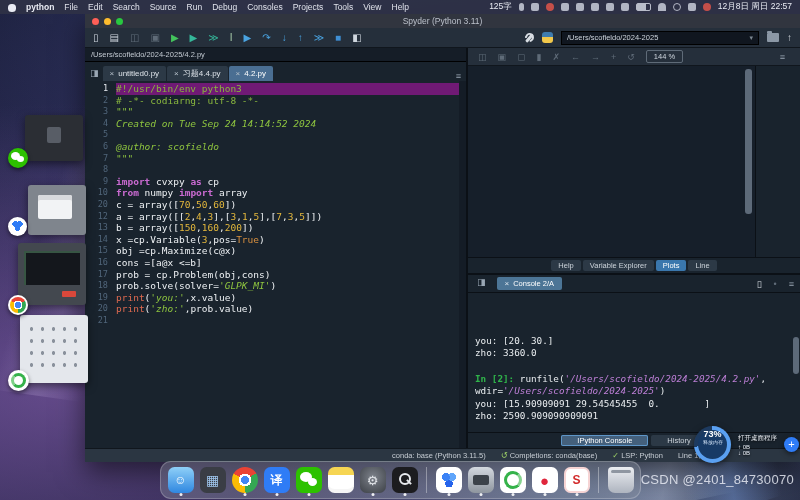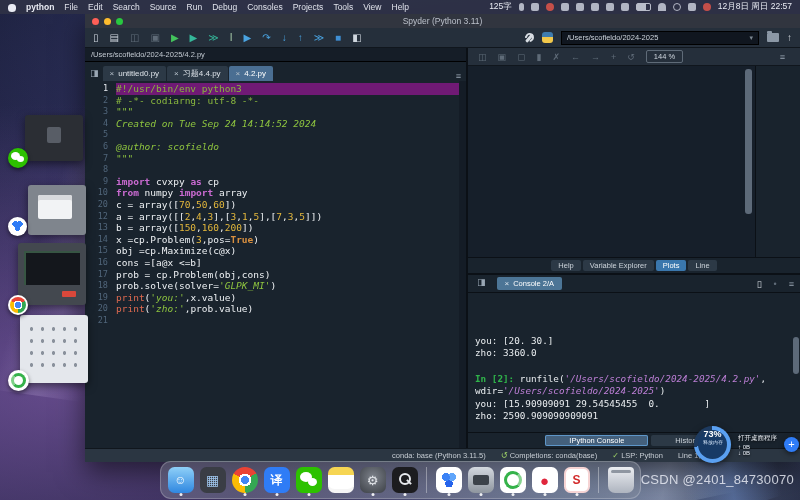--- a/index.html
+++ b/index.html
@@ -66,21 +66,21 @@
   .editor{flex:1;font-family:"DejaVu Sans Mono","Liberation Mono",monospace;font-size:9.5px;line-height:11.6px;padding-top:2px;position:relative;overflow:hidden;background:#19232d}
   .editor::after{content:"";position:absolute;right:0;top:0;bottom:0;width:7px;background:#141c26}
   .line{display:flex;white-space:pre}
   .line .ln{flex:0 0 23px;text-align:right;padding-right:8px;color:#50657a;font-size:8.5px}
   .line .code{flex:1;min-width:0}
   .line.hl .code{background:#701a75}
   .line.hl .ln{color:#e4e9ee}
   .c-com{color:#89b73e}
   .c-str{color:#8ec43f;font-style:italic}
   .c-kw{color:#c96ad1;font-weight:bold}
-  .c-kw2{color:#d9903f;font-weight:bold}
+  .c-kw2{color:#d9903f;font-weight:normal}
   .c-num{color:#e3b73c}
   .c-bi{color:#e06a50}
   .c-pl{color:#eef1f4}
 
   .right-pane{flex:1;display:flex;flex-direction:column;min-width:0}
   .ptoolbar{height:17px;flex:0 0 17px;background:#252f3b;border-bottom:1px solid #10161d;display:flex;align-items:center;gap:11px;padding:0 10px;font-size:9px;color:#5f6b78}
   .pzoom{border:1px solid #5f6b78;border-radius:2px;font-size:7.5px;color:#cfd6de;padding:0 7px;height:11px;line-height:11px}
   .plots-body{flex:1;background:#161f2a;position:relative}
   .plots-sb{position:absolute;left:277px;top:3px;width:7px;height:76%;background:#5d6a79;border-radius:3px}
   .plots-side{position:absolute;left:287px;top:0;bottom:0;right:0;background:#19232d;border-left:1px solid #0b1016}
@@ -92,21 +92,21 @@
   .cheader{height:17px;flex:0 0 17px;background:#19232d;display:flex;align-items:center;padding:0 6px;gap:7px;border-bottom:1px solid #0b1016}
   .ctab{height:13px;display:flex;align-items:center;gap:4px;background:#4c7596;color:#fff;font-size:7.5px;padding:0 8px;border-radius:2px;white-space:nowrap}
   .ctab .x{font-size:8px;color:#dce6ee}
   .cric{margin-left:auto;display:flex;gap:12px;align-items:center;font-size:9px}
   .console-body{flex:1;font-family:"DejaVu Sans Mono","Liberation Mono",monospace;font-size:9.3px;line-height:12.6px;padding:4px 7px;white-space:pre;position:relative;overflow:hidden;background:#19232d}
   .console-sb{position:absolute;right:1px;top:32%;width:6px;height:26%;background:#5d6a79;border-radius:3px}
   .k-out{color:#e8ecef}
   .k-prompt{color:#2fb44a;font-weight:bold}
   .k-cstr{color:#bd7fd6;font-style:italic}
   .console-tabs{height:15px;flex:0 0 15px;background:#19232d;display:flex;justify-content:center;align-items:center;gap:3px;border-top:1px solid #0b1016}
-  .ctb{font-size:7.5px;color:#ccd3da;background:#2c3946;padding:1px 24px;border-radius:2px;white-space:nowrap}
+  .ctb{font-size:7.5px;color:#ccd3da;background:#2c3946;padding:1px 16px;border-radius:2px;white-space:nowrap}
   .ctb.active{background:#44607c;color:#fff;box-shadow:inset 0 0 0 1px #5e96c8}
 
   .statusbar{height:13px;flex:0 0 13px;background:#2b3642;border-top:1px solid #10161d;display:flex;align-items:center;justify-content:flex-end;gap:15px;padding-right:80px;font-size:7.5px;color:#c6ccd3;white-space:nowrap}
   .sb-ic{color:#9fd468;font-size:8px}
 
   
   .thumb{position:absolute;z-index:40;border-radius:3px;box-shadow:0 3px 8px rgba(0,0,0,.5)}
   .badge{position:absolute;z-index:41;border-radius:50%;box-shadow:0 2px 4px rgba(0,0,0,.5);display:flex;align-items:center;justify-content:center}
   .t1{left:25px;top:115px;width:58px;height:46px;background:#2b2e34}
   .t1::after{content:"";position:absolute;left:22px;top:12px;width:14px;height:16px;background:#585d66;border-radius:2px}
@@ -305,21 +305,21 @@
             <div class="line"><span class="ln">4</span><span class="code"><span class="c-str">Created on Tue Sep 24 14:14:52 2024</span></span></div>
             <div class="line"><span class="ln">5</span><span class="code"></span></div>
             <div class="line"><span class="ln">6</span><span class="code"><span class="c-str">@author: scofieldo</span></span></div>
             <div class="line"><span class="ln">7</span><span class="code"><span class="c-str">"""</span></span></div>
             <div class="line"><span class="ln">8</span><span class="code"></span></div>
             <div class="line"><span class="ln">9</span><span class="code"><span class="c-kw">import</span><span class="c-pl"> cvxpy </span><span class="c-kw">as</span><span class="c-pl"> cp</span></span></div>
             <div class="line"><span class="ln">10</span><span class="code"><span class="c-kw">from</span><span class="c-pl"> numpy </span><span class="c-kw">import</span><span class="c-pl"> array</span></span></div>
             <div class="line"><span class="ln">20</span><span class="code"><span class="c-pl">c = array([</span><span class="c-num">70</span><span class="c-pl">,</span><span class="c-num">50</span><span class="c-pl">,</span><span class="c-num">60</span><span class="c-pl">])</span></span></div>
             <div class="line"><span class="ln">12</span><span class="code"><span class="c-pl">a = array([[</span><span class="c-num">2</span><span class="c-pl">,</span><span class="c-num">4</span><span class="c-pl">,</span><span class="c-num">3</span><span class="c-pl">],[</span><span class="c-num">3</span><span class="c-pl">,</span><span class="c-num">1</span><span class="c-pl">,</span><span class="c-num">5</span><span class="c-pl">],[</span><span class="c-num">7</span><span class="c-pl">,</span><span class="c-num">3</span><span class="c-pl">,</span><span class="c-num">5</span><span class="c-pl">]])</span></span></div>
             <div class="line"><span class="ln">13</span><span class="code"><span class="c-pl">b = array([</span><span class="c-num">150</span><span class="c-pl">,</span><span class="c-num">160</span><span class="c-pl">,</span><span class="c-num">200</span><span class="c-pl">])</span></span></div>
-            <div class="line"><span class="ln">14</span><span class="code"><span class="c-pl">x =cp.Problem(</span><span class="c-num">3</span><span class="c-pl">,pos=</span><span class="c-kw2">True</span><span class="c-pl">)</span></span></div>
+            <div class="line"><span class="ln">14</span><span class="code"><span class="c-pl">x =cp.Variable(</span><span class="c-num">3</span><span class="c-pl">,pos=</span><span class="c-kw2">True</span><span class="c-pl">)</span></span></div>
             <div class="line"><span class="ln">15</span><span class="code"><span class="c-pl">obj =cp.Maximize(c@x)</span></span></div>
             <div class="line"><span class="ln">16</span><span class="code"><span class="c-pl">cons =[a@x &lt;=b]</span></span></div>
             <div class="line"><span class="ln">17</span><span class="code"><span class="c-pl">prob = cp.Problem(obj,cons)</span></span></div>
             <div class="line"><span class="ln">18</span><span class="code"><span class="c-pl">prob.solve(solver=</span><span class="c-str">'GLPK_MI'</span><span class="c-pl">)</span></span></div>
             <div class="line"><span class="ln">19</span><span class="code"><span class="c-bi">print</span><span class="c-pl">(</span><span class="c-str">'you:'</span><span class="c-pl">,x.value)</span></span></div>
             <div class="line"><span class="ln">20</span><span class="code"><span class="c-bi">print</span><span class="c-pl">(</span><span class="c-str">'zho:'</span><span class="c-pl">,prob.value)</span></span></div>
             <div class="line"><span class="ln">21</span><span class="code"></span></div>
           </div>
       </div>
 

